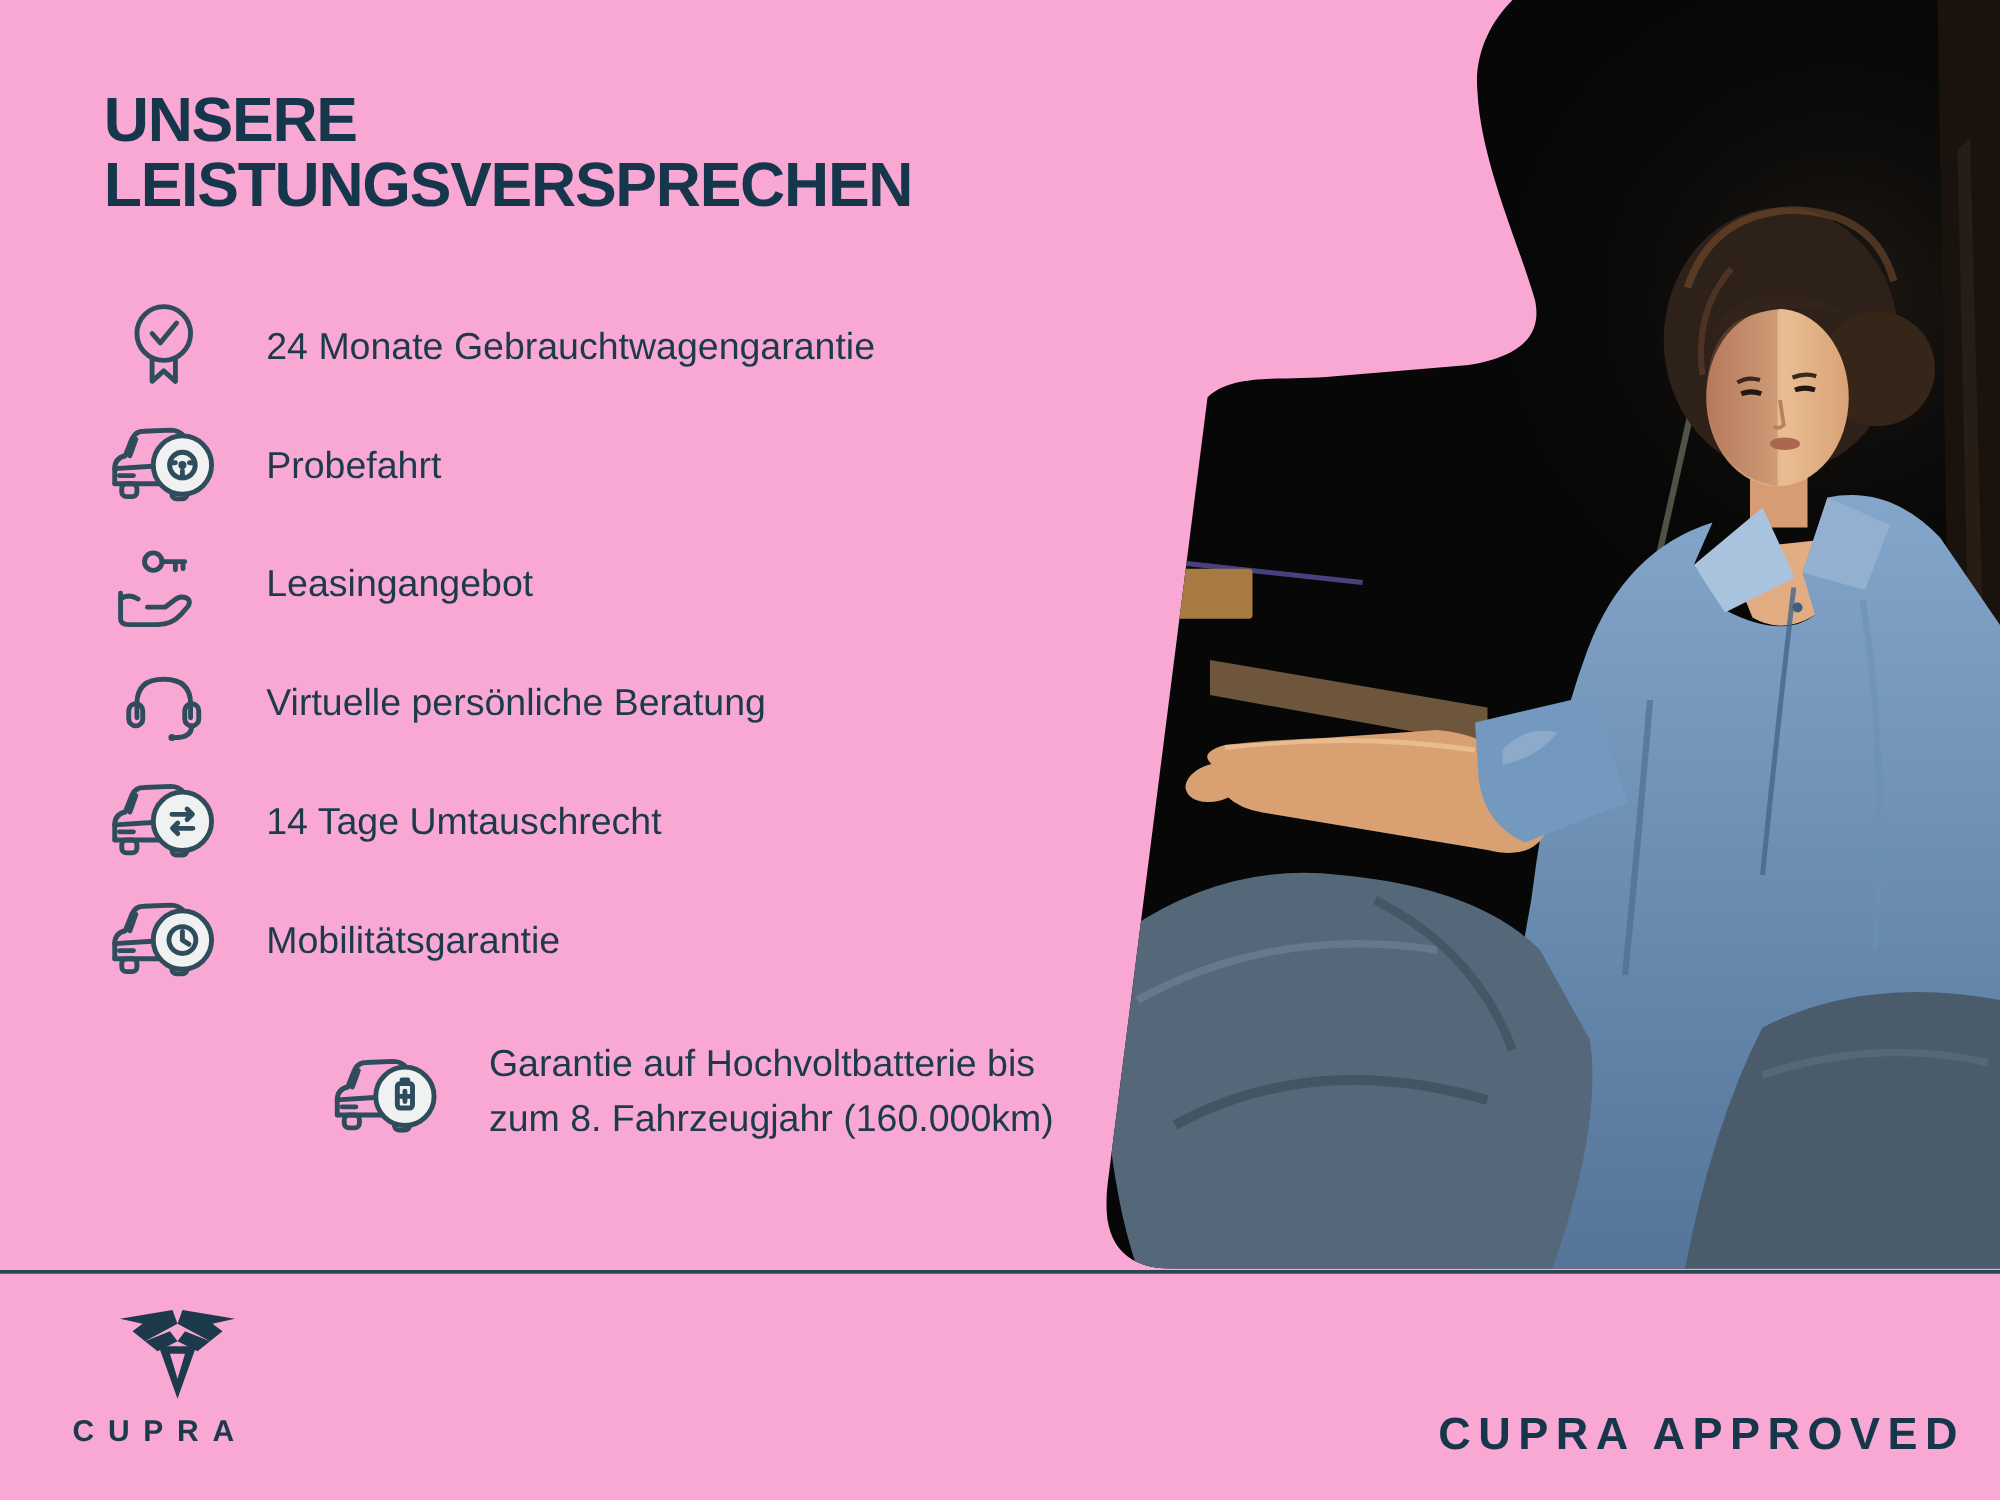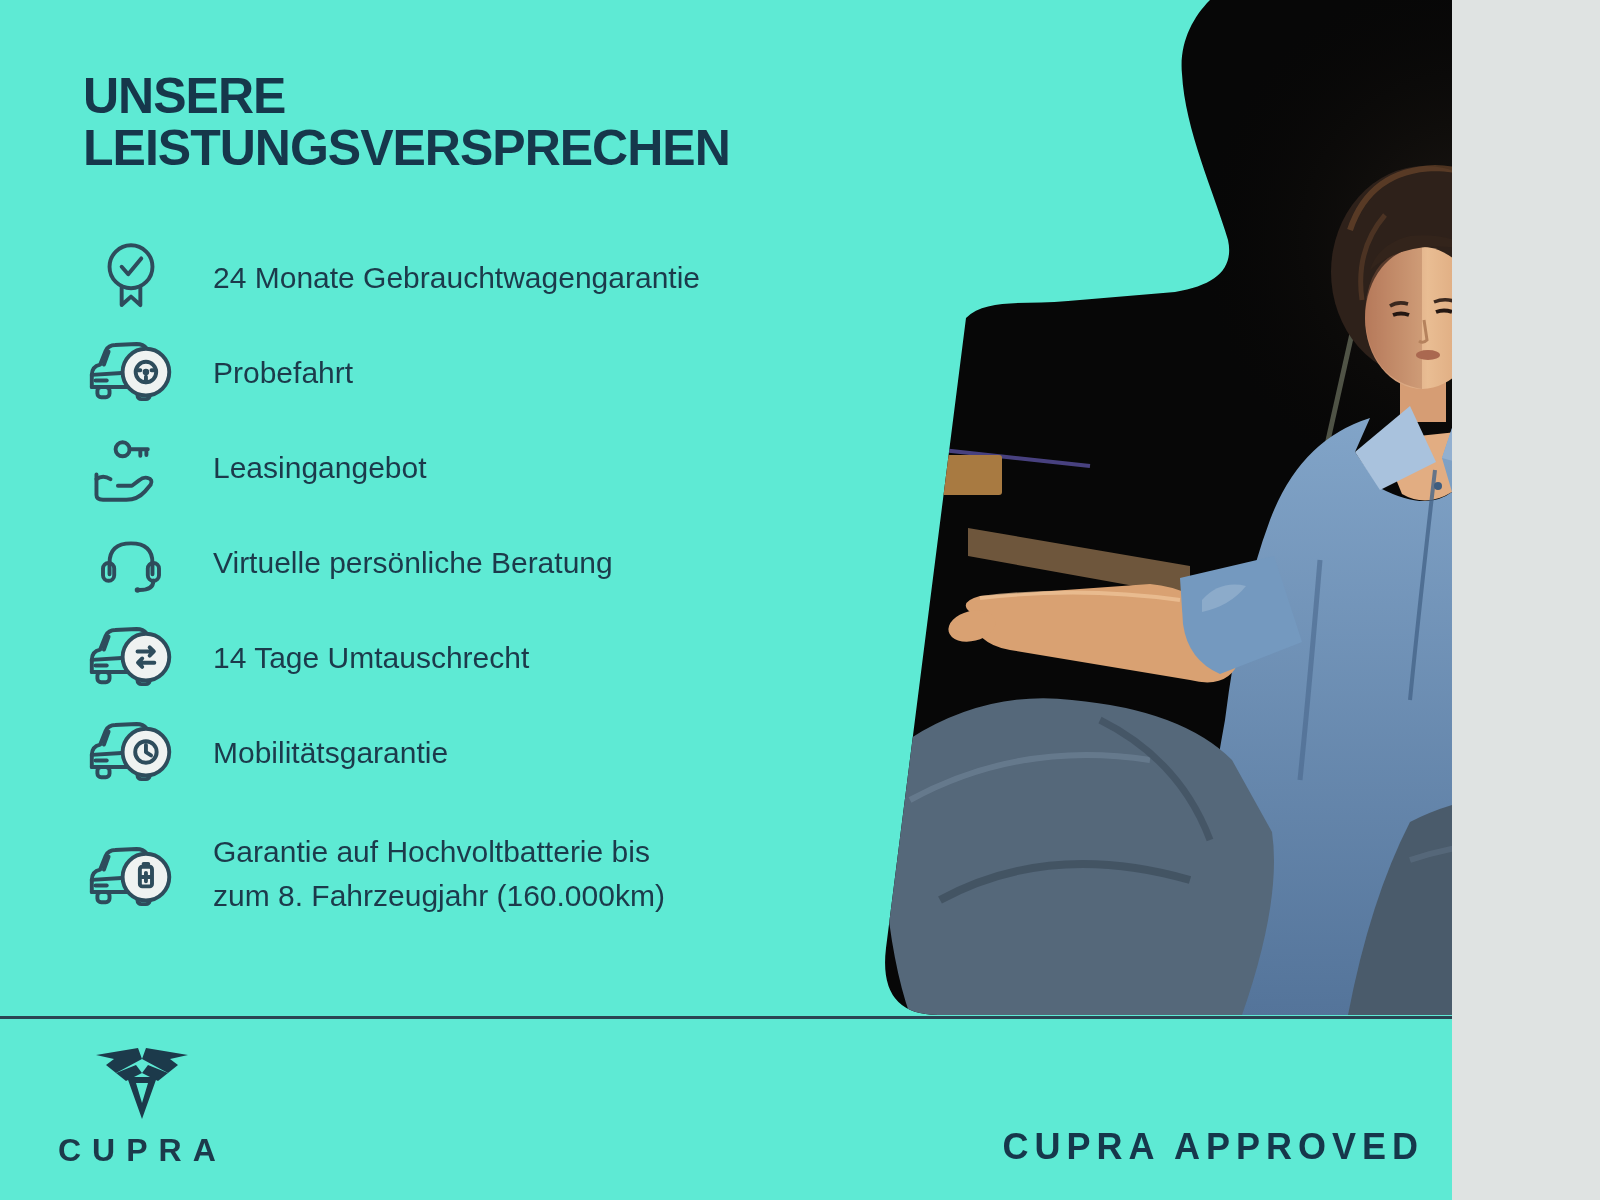--- a/index.html
+++ b/index.html
@@ -1,43 +1,43 @@
 <!DOCTYPE html>
 <html><head>
 <meta charset="utf-8">
 <style>
   html,body{margin:0;padding:0;background:#dfe3e2;}
   .canvas{
-    position:relative;width:1452px;height:1200px;overflow:hidden;
-    background:#5eead4;font-family:"Liberation Sans",sans-serif;
+    position:relative;width:1600px;height:1200px;overflow:hidden;
+    background:#f9a8d4;font-family:"Liberation Sans",sans-serif;
   }
   
   .panel{position:absolute;left:83px;top:70px;z-index:2;width:760px;}
   .title{
     margin:0;font-size:50px;font-weight:800;letter-spacing:-1px;
     color:#16374b;line-height:1.04;
   }
   .benefits{list-style:none;margin:56px 0 0 0;padding:0;}
   .benefit{display:flex;align-items:center;height:95px;}
-  .benefit:last-child{height:auto;align-items:flex-start;padding-top:30px;}
+  .benefit:last-child{height:auto;align-items:flex-start;padding-top:30px;justify-content:flex-end;}
   .bicon{width:96px;height:84px;flex:0 0 96px;margin-right:34px;}
   .benefit:last-child .bicon{margin-top:6px;}
   .blabel{
     font-size:30px;font-weight:400;color:#1c3a4b;line-height:1.45;
     white-space:pre-line;max-width:600px;
   }
   
   .photo{position:absolute;left:850px;top:0;width:750px;height:1015px;z-index:1;}
   
   .rule{position:absolute;left:0;top:1016px;width:1600px;height:3px;background:#2a4553;z-index:3;}
   
   .emblem{position:absolute;left:92px;top:1046px;width:100px;height:74px;z-index:2;}
   .wordmark{
     position:absolute;left:58px;top:1132px;z-index:2;
-    font-size:32px;font-weight:700;letter-spacing:11px;color:#1c3a4b;
+    font-size:24px;font-weight:700;letter-spacing:11px;color:#1c3a4b;
   }
   .approved{
     position:absolute;right:28px;top:1126px;z-index:2;
     font-size:36px;font-weight:700;letter-spacing:6px;color:#16374b;margin-left:44px;
   }
   .icon-defs{position:absolute;width:0;height:0;overflow:hidden;}
 </style>
 </head>
 <body>
 

